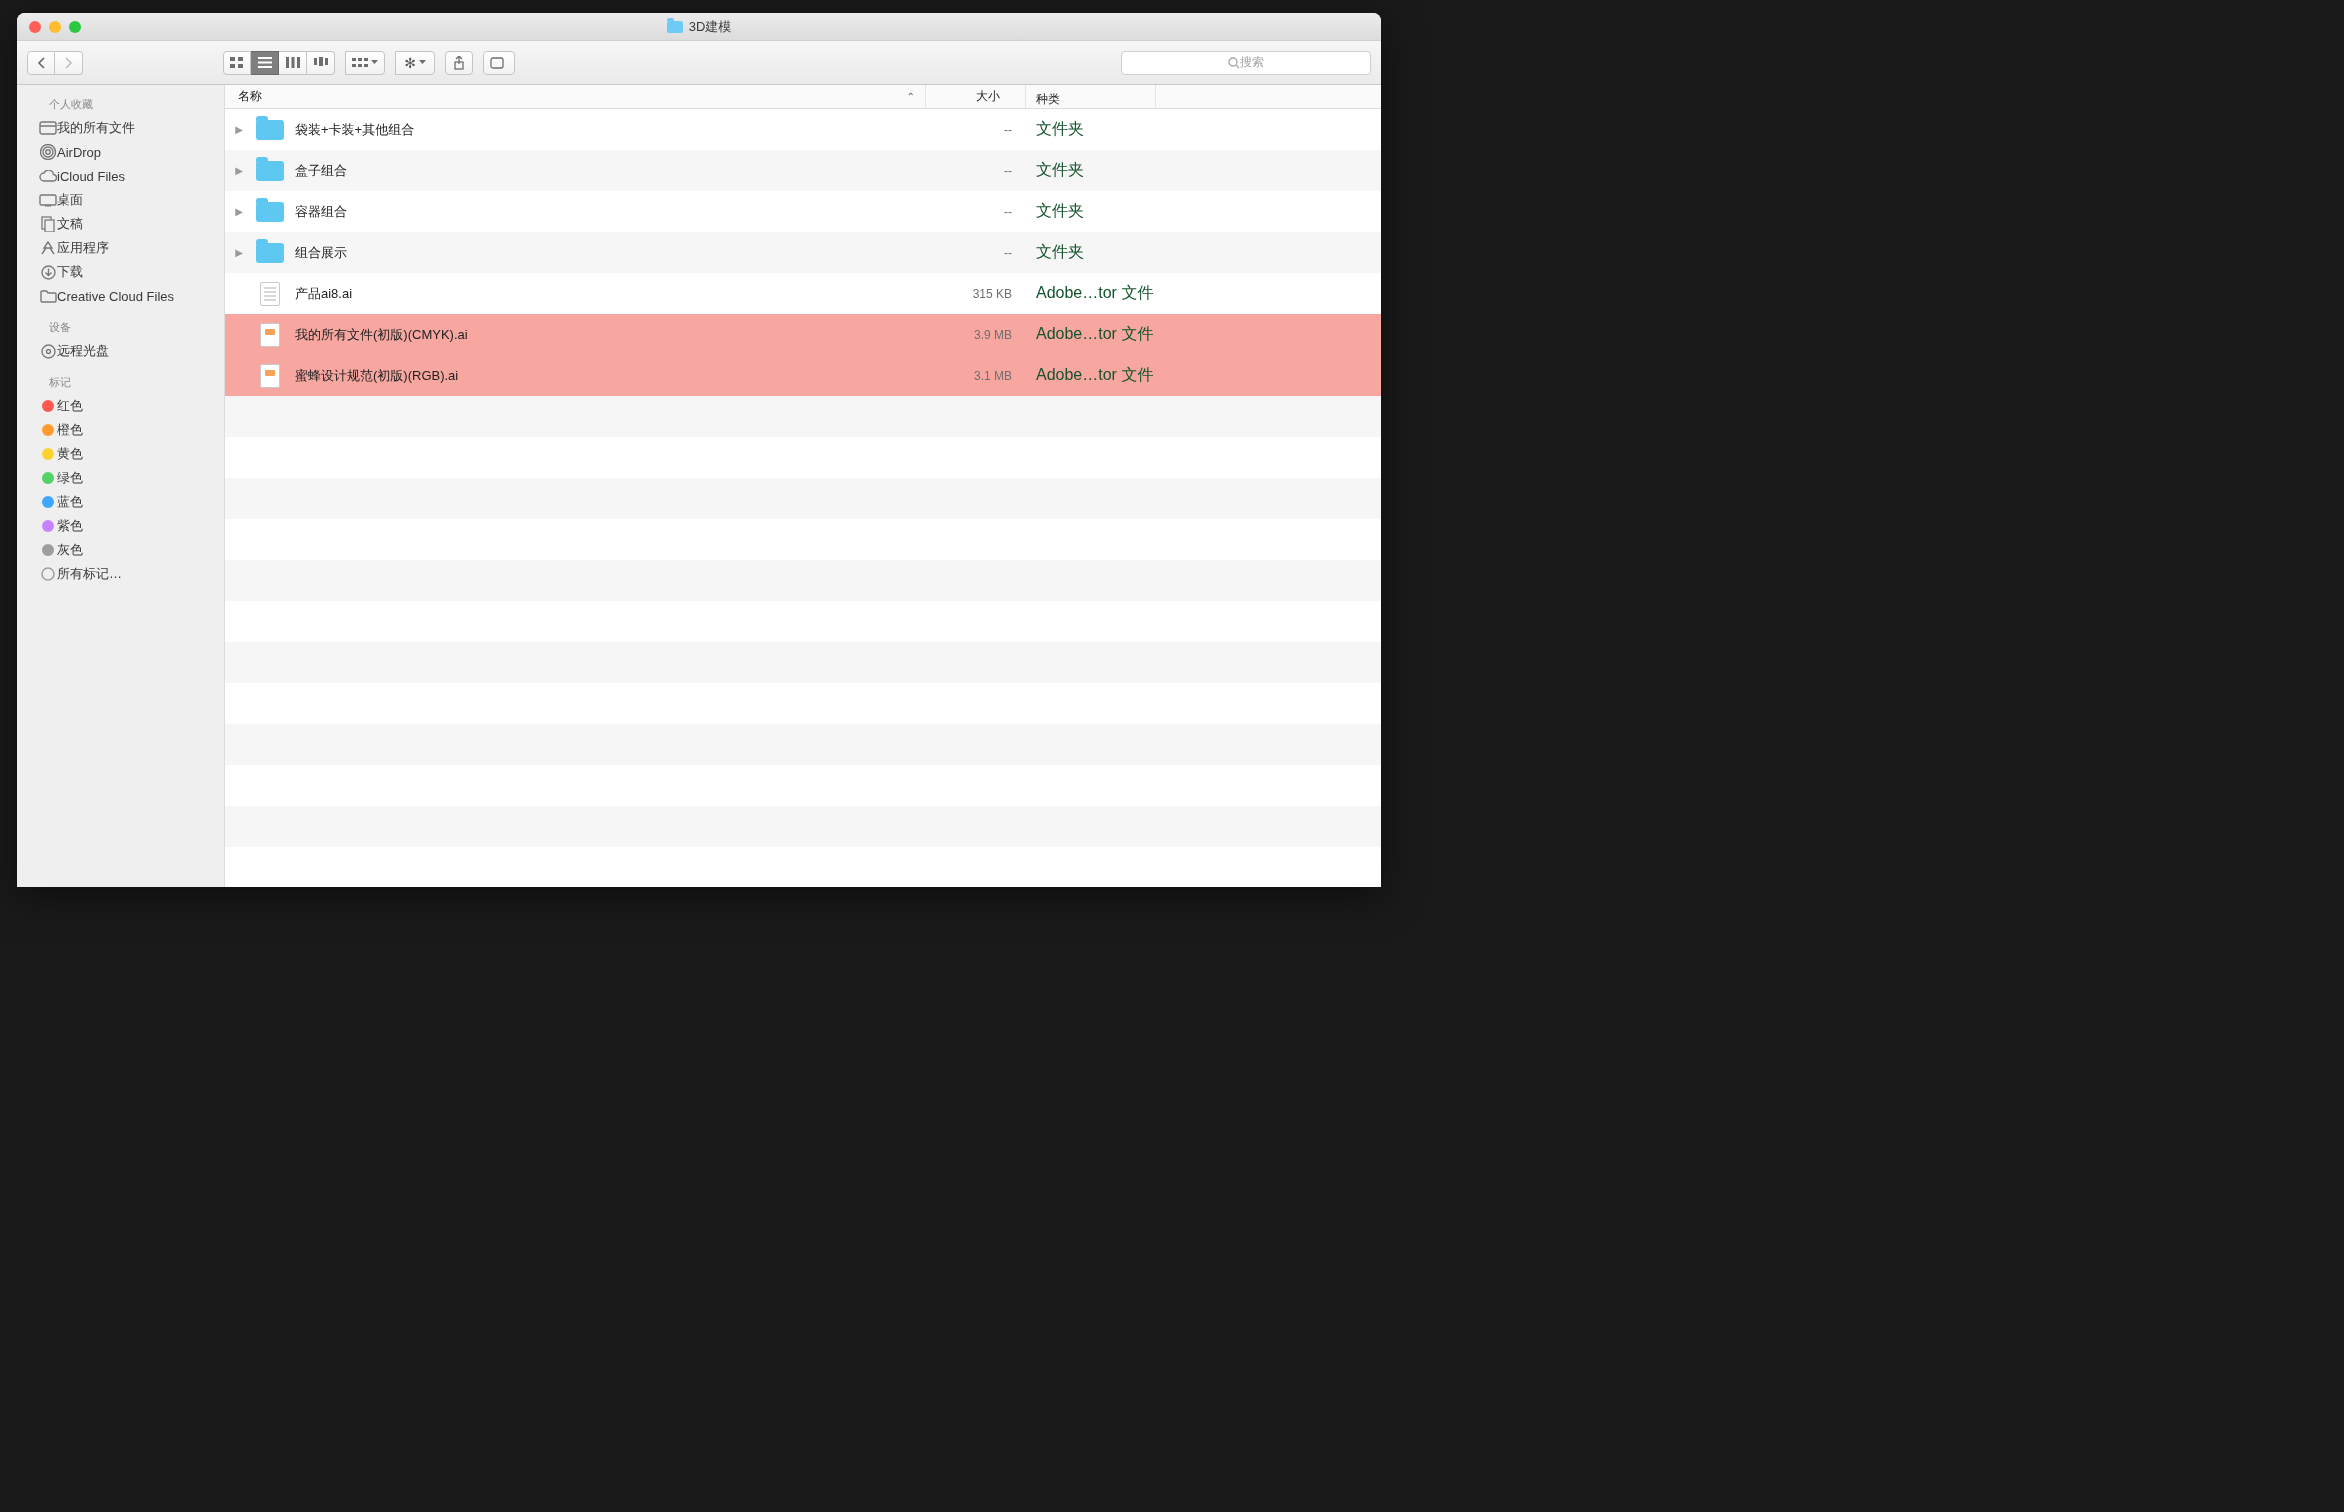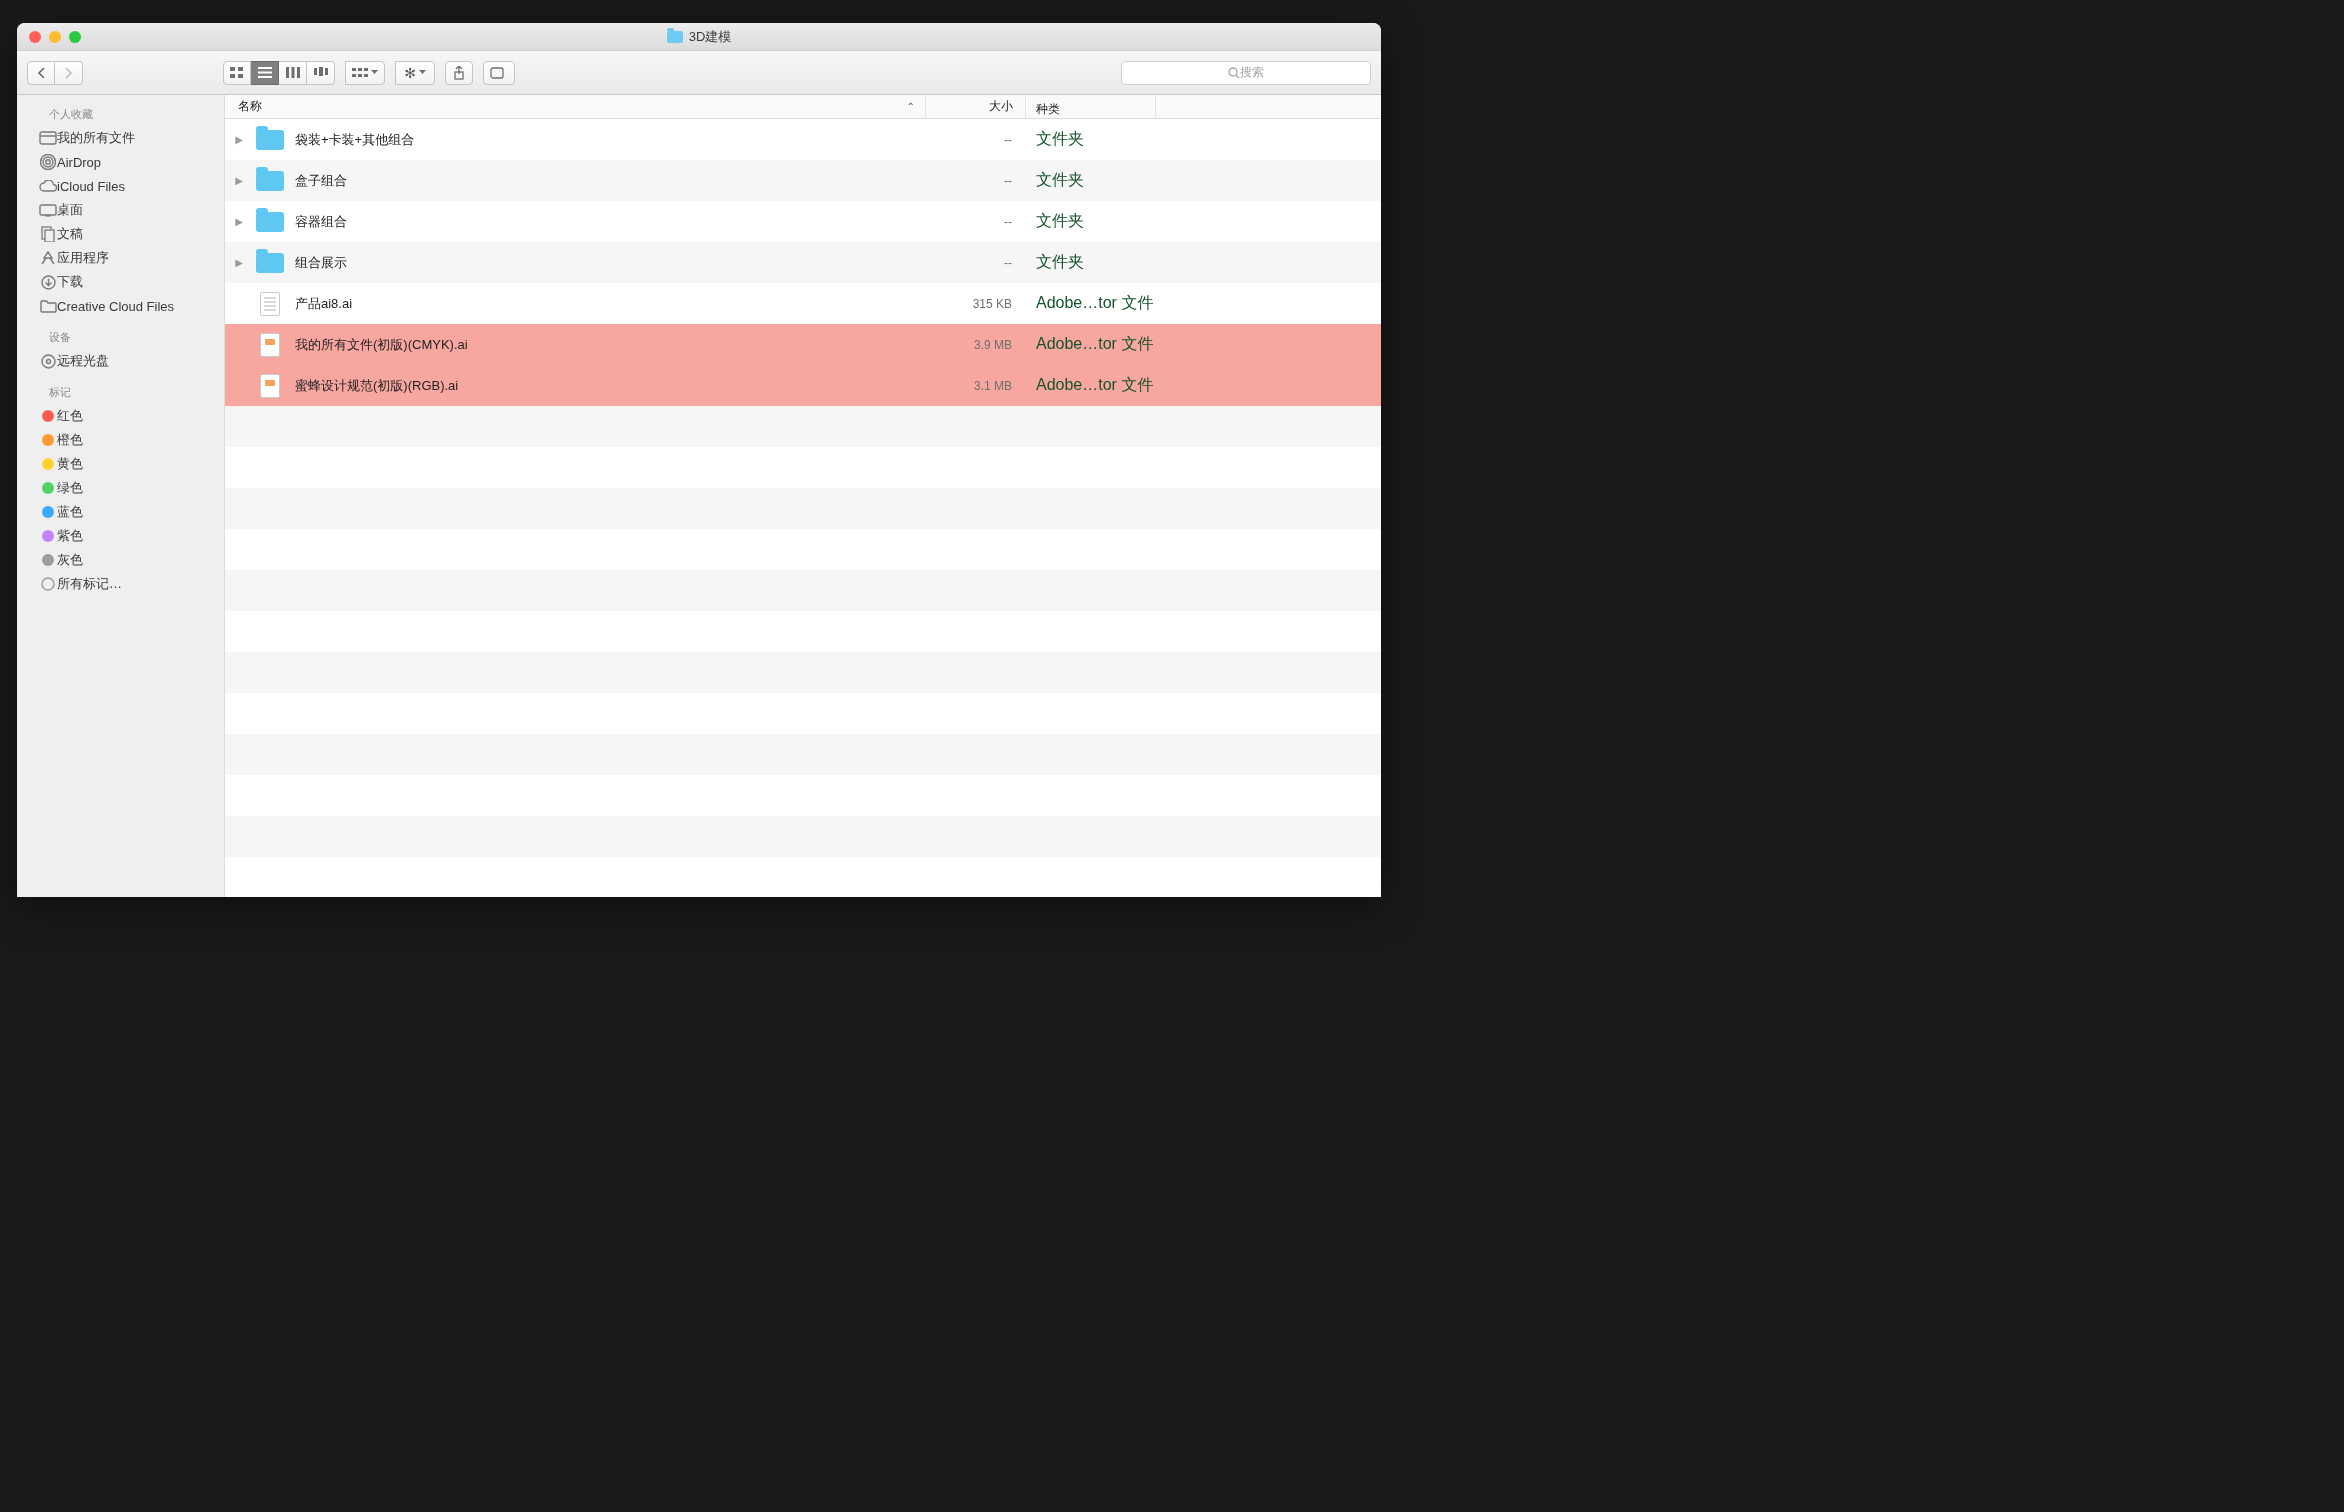--- a/index.html
+++ b/index.html
@@ -13,21 +13,21 @@
   justify-content:center;
 }
 .window {
   width:1364px; height:874px;
   background:#ffffff;
   border-radius:8px 8px 0 0;
   box-shadow:0 10px 40px rgba(0,0,0,.5);
   display:flex; flex-direction:column;
   overflow:hidden;
   position:absolute;
-  top:23px;
+  top:13px;
   left:17px;
 }
 .titlebar {
   height:28px; background:linear-gradient(#ececec,#dcdcdc);
   border-bottom:1px solid #d0d0d0;
   display:flex; align-items:center;
   position:relative;
 }
 .traffic { display:flex; gap:8px; margin-left:12px; }
 .traffic span { width:12px; height:12px; border-radius:50%; display:inline-block; }
@@ -78,21 +78,21 @@
 .sb-item .ic { width:18px; height:16px; display:flex; align-items:center; justify-content:center; color:#7a7a7a; font-size:14px;}
 .tag-dot{width:12px;height:12px;border-radius:50%;display:inline-block;}
 
 .content { flex:1; display:flex; flex-direction:column; background:#fff; }
 .colhead {
   height:24px; display:flex; align-items:center;
   border-bottom:1px solid #dcdcdc; font-size:12px; color:#222;
   background:#fafafa;
 }
 .colhead .c-name{flex:1; padding-left:13px; border-right:1px solid #e4e4e4; height:100%; display:flex; align-items:center; position:relative;}
-.colhead .c-size{width:100px; text-align:right; padding-right:12px; border-right:1px solid #e4e4e4; height:100%; display:flex; align-items:center; justify-content:flex-end;}
+.colhead .c-size{width:100px; text-align:right; padding-right:25px; border-right:1px solid #e4e4e4; height:100%; display:flex; align-items:center; justify-content:flex-end;}
 .colhead .c-kind{width:130px; padding-left:10px; border-right:1px solid #e4e4e4; height:100%; display:flex; align-items:flex-end;}
 .colhead .c-rest{width:225px;}
 .sort-caret{position:absolute; right:10px; font-size:10px; color:#555;}
 
 .rows{flex:1; overflow:auto;}
 .row{height:41px; display:flex; align-items:center; font-size:13px; color:#222;}
 .row:nth-child(even){background:#f6f6f6;}
 .row:nth-child(odd){background:#ffffff;}
 .row.hl{background:#f7a6a0 !important;}
 .row .rc-name{flex:1; display:flex; align-items:center; gap:10px; padding-left:8px;}

